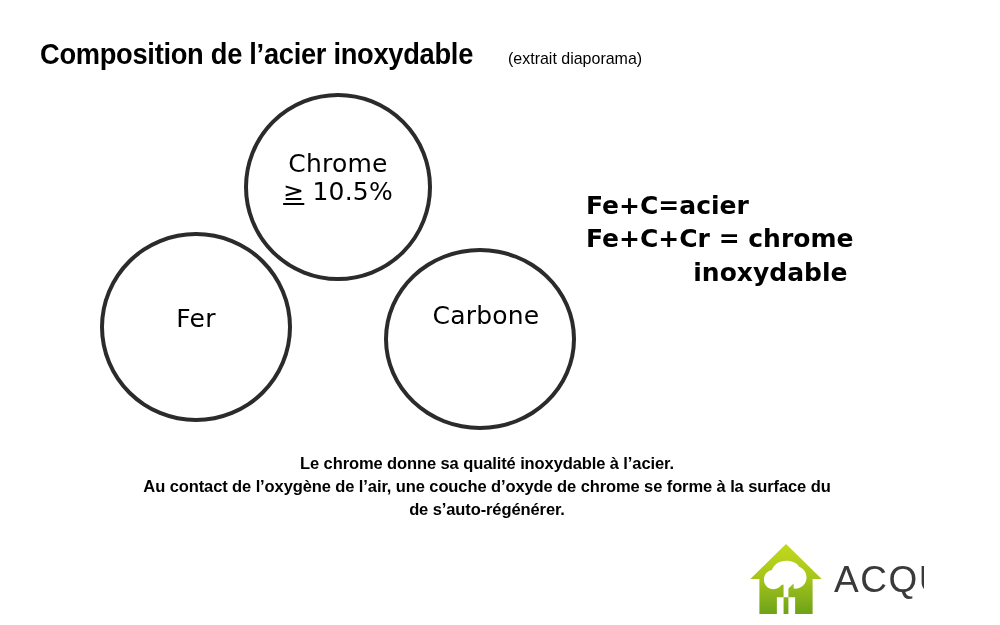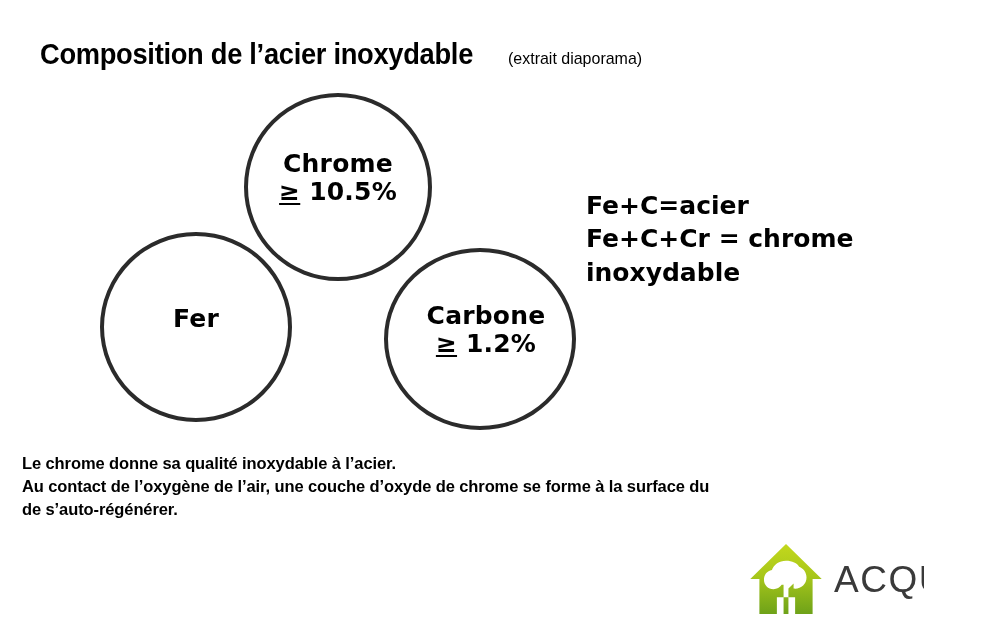--- a/index.html
+++ b/index.html
@@ -50,21 +50,21 @@
     position: absolute;
     border-radius: 50%;
     border: 4px solid #2b2b2b;
     background: transparent;
     box-sizing: border-box;
   }
   .circle-label {
     position: absolute;
     text-align: center;
     font-family: "DejaVu Sans", sans-serif;
-    font-weight: bold;
+    font-weight: normal;
     color: #000000;
     line-height: 1.12;
     white-space: nowrap;
   }
   .lbl-name { font-size: 25px; display: block; letter-spacing: 0.2px; }
   .lbl-value { font-size: 25px; display: block; letter-spacing: 0.2px; }
   .ge { text-decoration: underline; text-underline-offset: 3px; }
 
   #circle-chrome { left: 244px; top: 93px; width: 188px; height: 188px; }
   #label-chrome  { left: 244px; top: 150px; width: 188px; }
@@ -83,36 +83,36 @@
     top: 189px;
     font-family: "DejaVu Sans", sans-serif;
     font-weight: bold;
     font-size: 25px;
     line-height: 1.33;
     color: #000000;
     white-space: nowrap;
     margin-left: 10px;
   }
   #equations .eq-line { display: block; }
-  #eq-line-3 { padding-right: 6px; }
+  #eq-line-3 { text-align: right; padding-right: 6px; }
 
   
   #body-text {
     position: absolute;
     left: 22px;
     top: 452px;
     width: 930px;
     font-family: "Liberation Sans", sans-serif;
     font-weight: bold;
     font-size: 16.5px;
     line-height: 1.40;
     color: #000000;
     letter-spacing: -0.1px;
   }
-  #body-text .p-line { display: block; white-space: nowrap; }
+  #body-text .p-line { display: block; white-space: nowrap; text-align: center; }
 
   
   #logo {
     position: absolute;
     left: 748px;
     top: 540px;
     width: 245px;
     height: 78px;
     display: flex;
     align-items: center;
@@ -147,21 +147,20 @@
     <span class="lbl-name">Chrome</span>
     <span class="lbl-value"><span class="ge">≥</span>&nbsp;<span>10.5%</span></span>
   </div>
 
   <div id="label-fer" class="circle-label">
     <span class="lbl-name">Fer</span>
   </div>
 
   <div id="label-carbone" class="circle-label">
     <span class="lbl-name">Carbone</span>
-    <span class="lbl-value"><span class="ge">≥</span>&nbsp;<span>1.2%</span></span>
   </div>
 
   <div id="equations">
     <span class="eq-line" id="eq-line-1">Fe+C=acier</span>
     <span class="eq-line" id="eq-line-2">Fe+C+Cr = chrome</span>
     <span class="eq-line" id="eq-line-3">inoxydable</span>
   </div>
 
   <div id="body-text">
     <span class="p-line">Le chrome donne sa qualité inoxydable à l’acier.</span>

